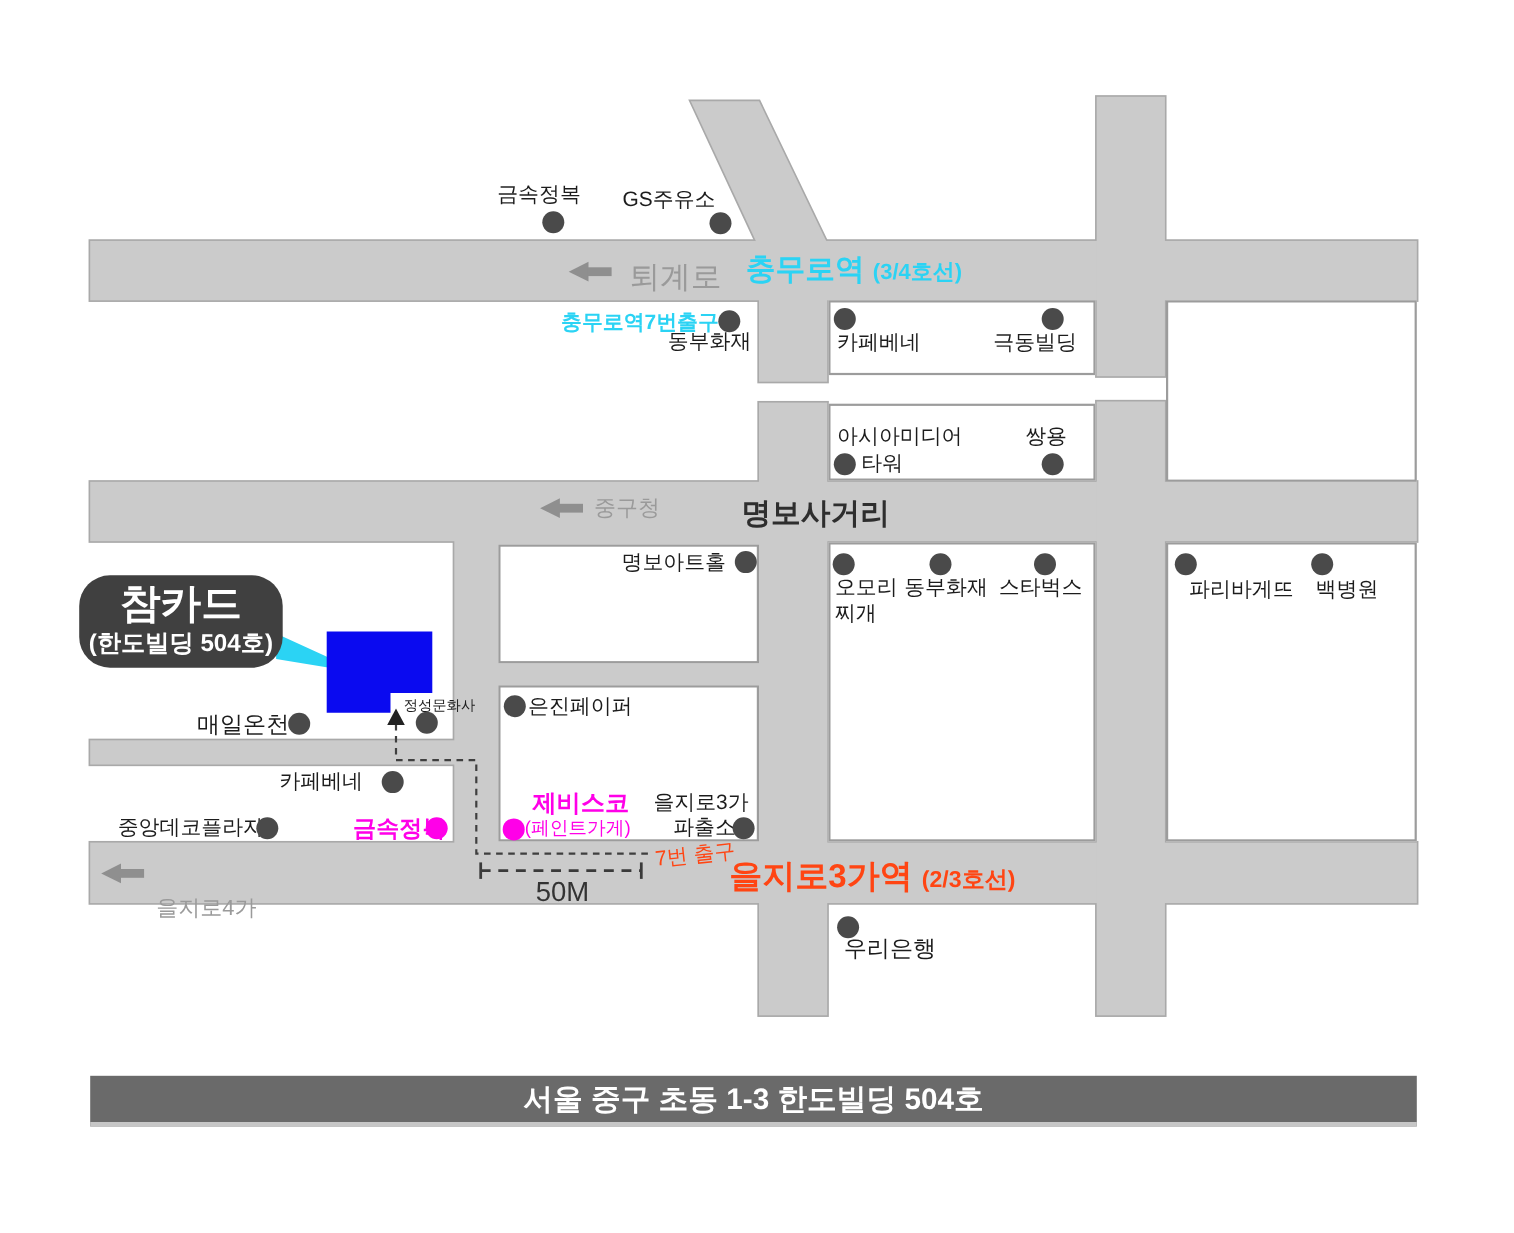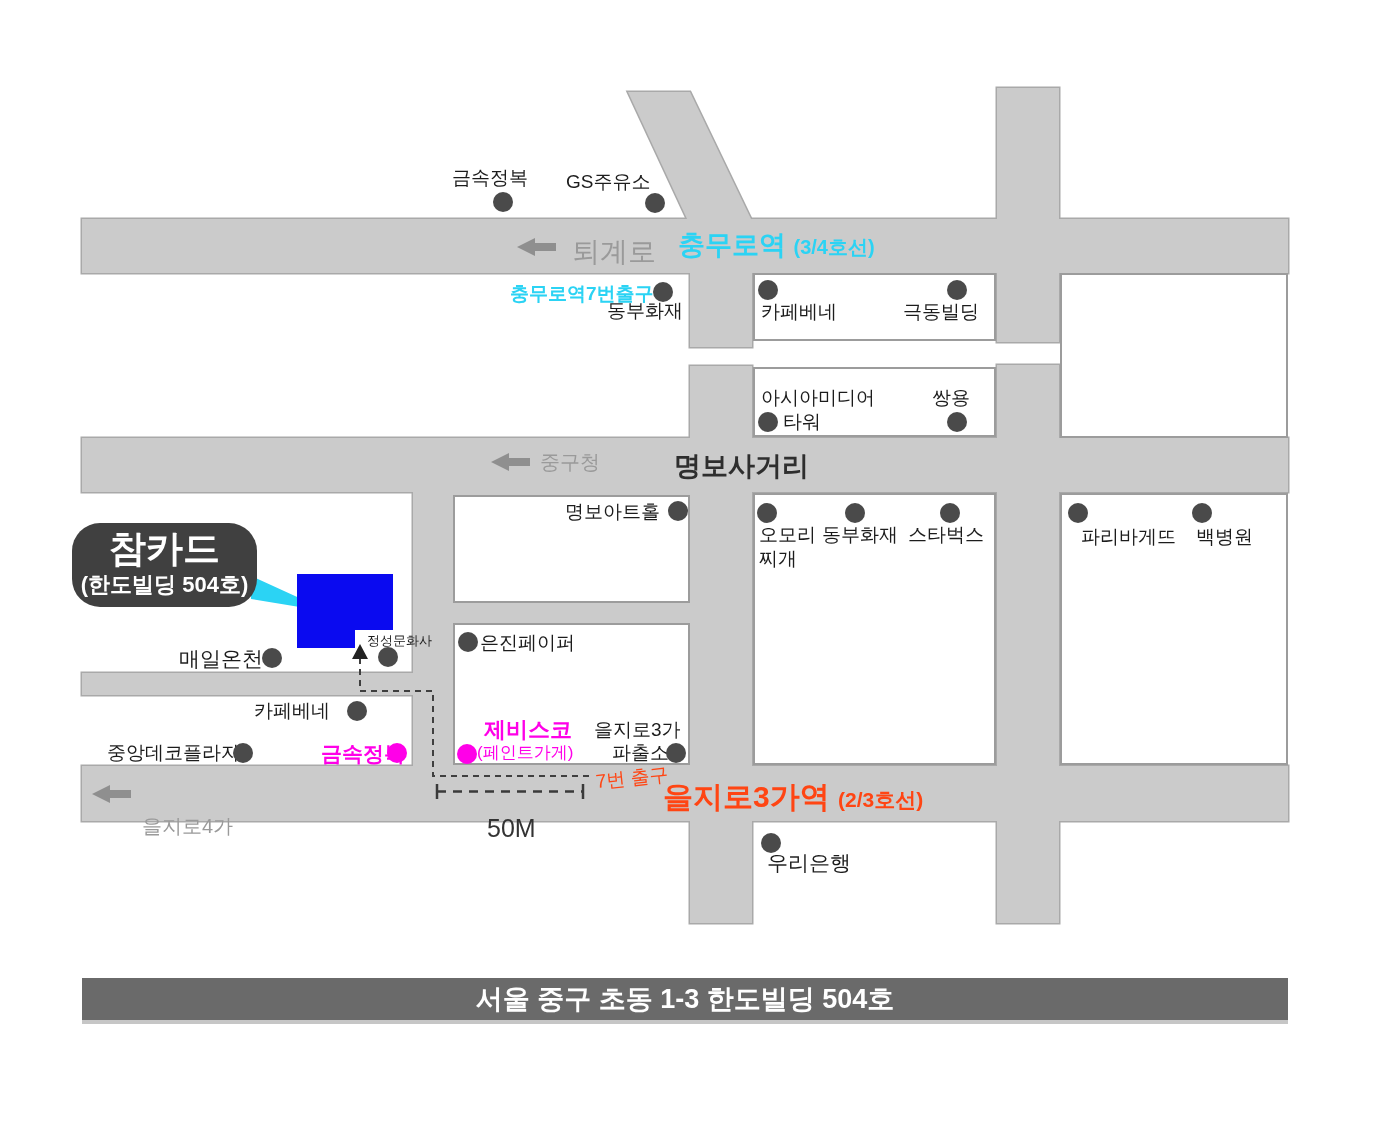--- a/index.html
+++ b/index.html
@@ -149,21 +149,21 @@
   <div class="lbl" style="left:107px;top:742px;">중앙데코플라자</div>
   <div class="dot" style="left:233px;top:743px;"></div>
   <div class="lbl mag b" style="left:307px;top:742px;font-size:21px;margin-left:14px;">금속정복</div>
   <div class="dot mag" style="left:387px;top:743px;"></div>
 
   <div class="dir-arrow" style="left:92px;top:785px;">
       <span class="head"></span>
       <span class="shaft"></span>
     </div>
   <div class="lbl gray" style="left:142px;top:815px;font-size:20px;">을지로4가</div>
-  <div class="lbl" style="left:487px;top:797px;font-size:25px;color:#333;margin-top:17px;">50M</div>
+  <div class="lbl" style="left:487px;top:797px;font-size:25px;color:#333;">50M</div>
   <div class="lbl red rot" style="left:597px;top:771px;font-size:19px;">7번 출구</div>
   <div class="lbl red b" style="left:663px;top:780px;font-size:30px;">
     <span>을지로3가역</span>
     <span style="font-size:21px;">(2/3호선)</span>
   </div>
 
   <div class="dot" style="left:761px;top:833px;"></div>
   <div class="lbl" style="left:767px;top:851px;font-size:21px;">우리은행</div>
 
   <div class="footer-bar">서울 중구 초동 1-3 한도빌딩 504호</div>

